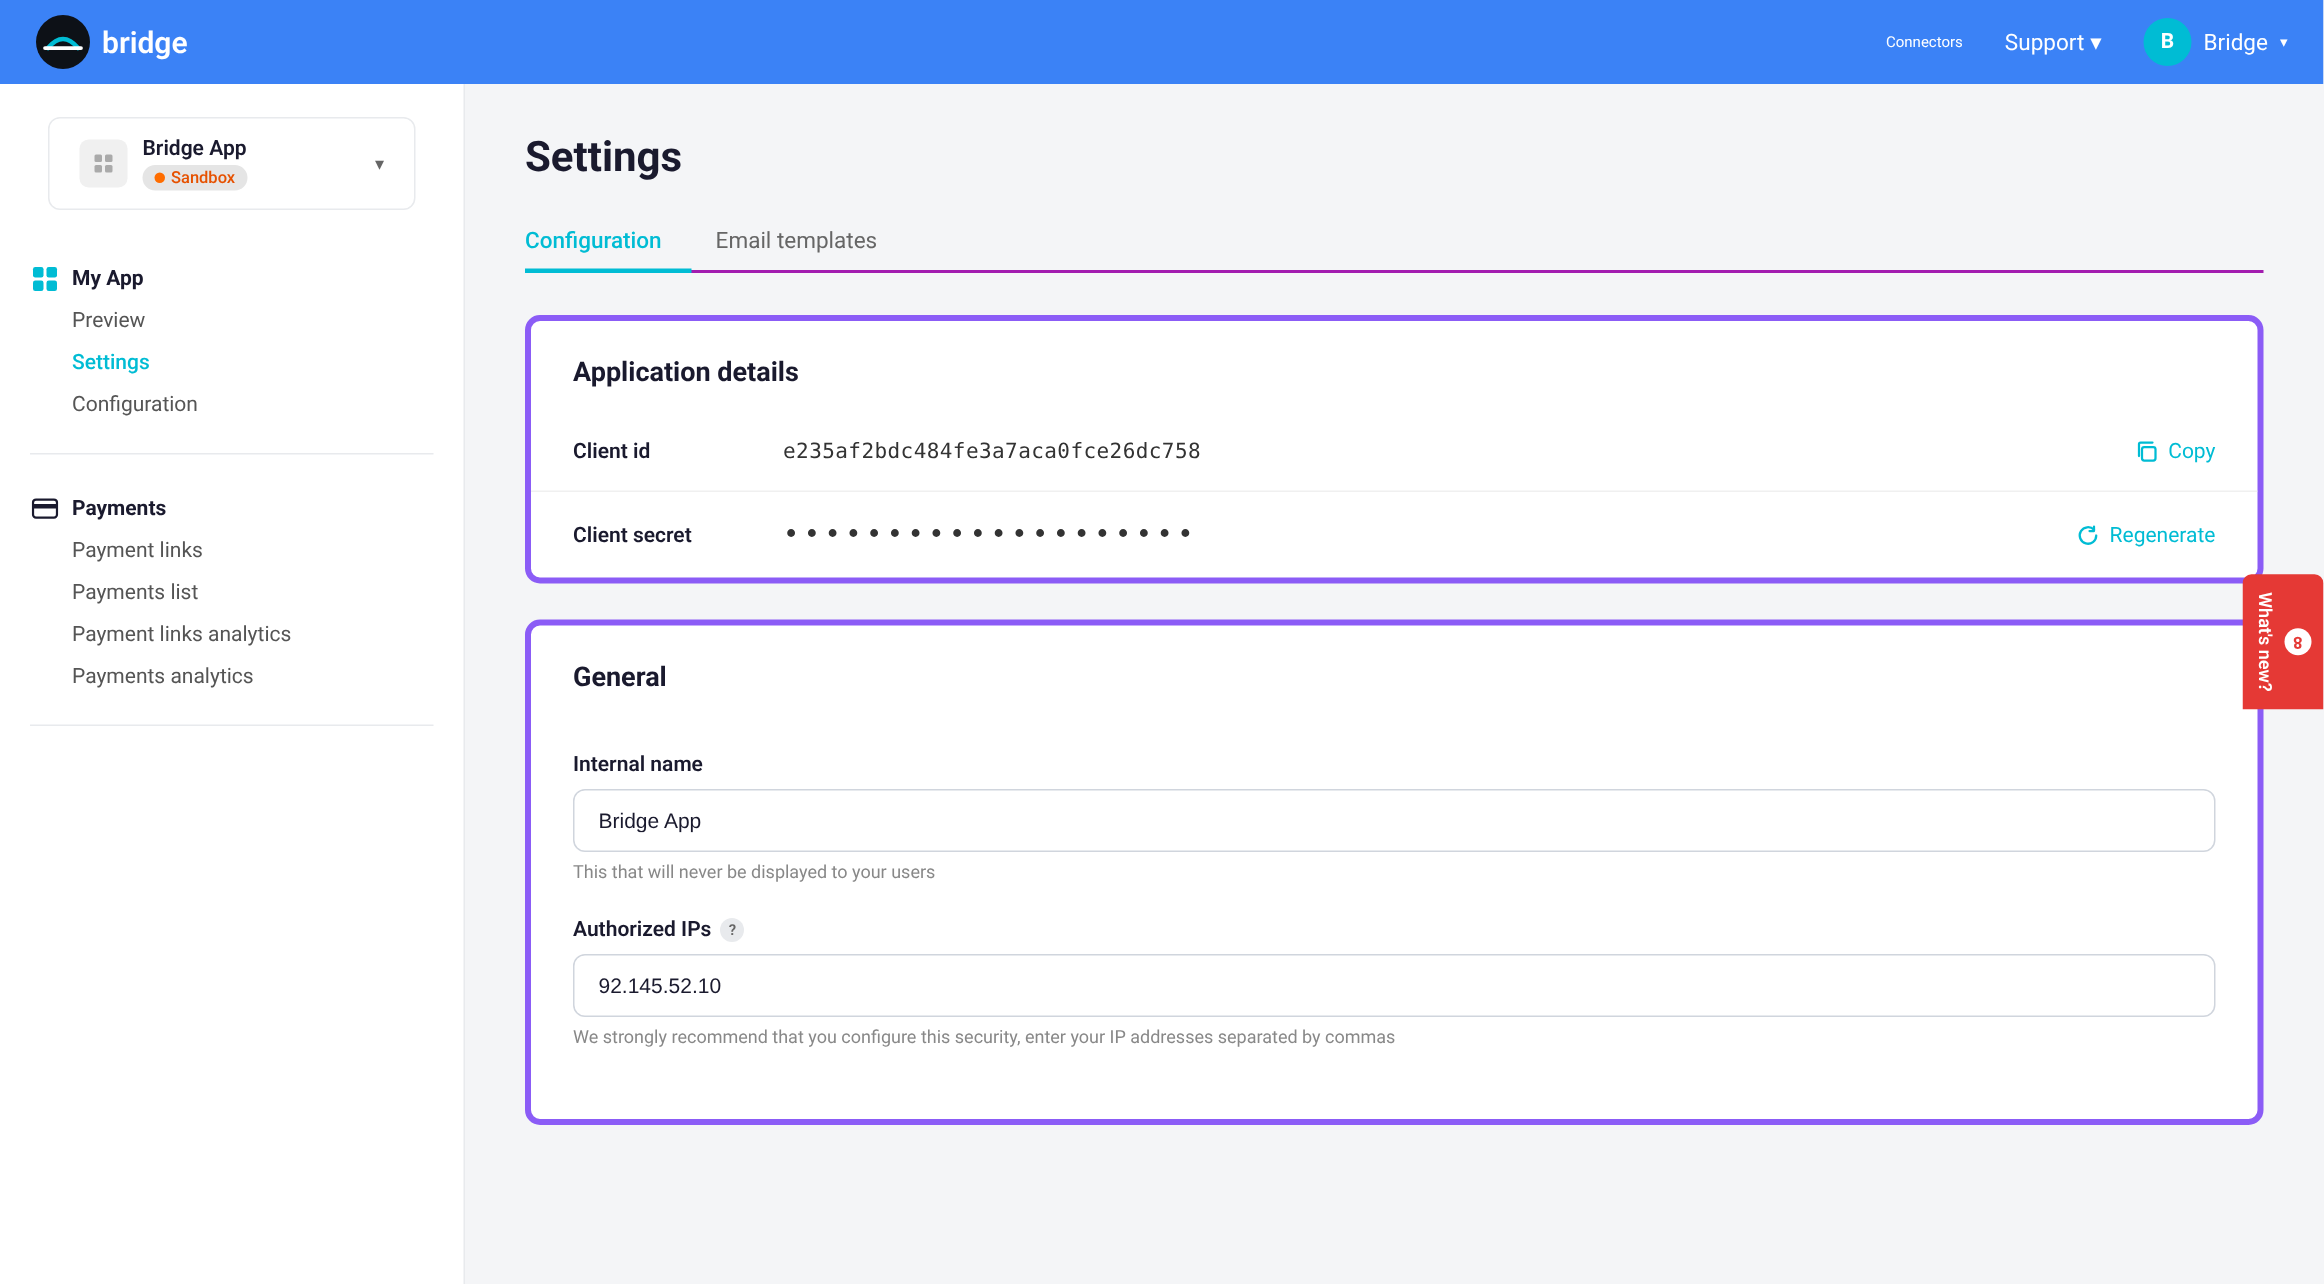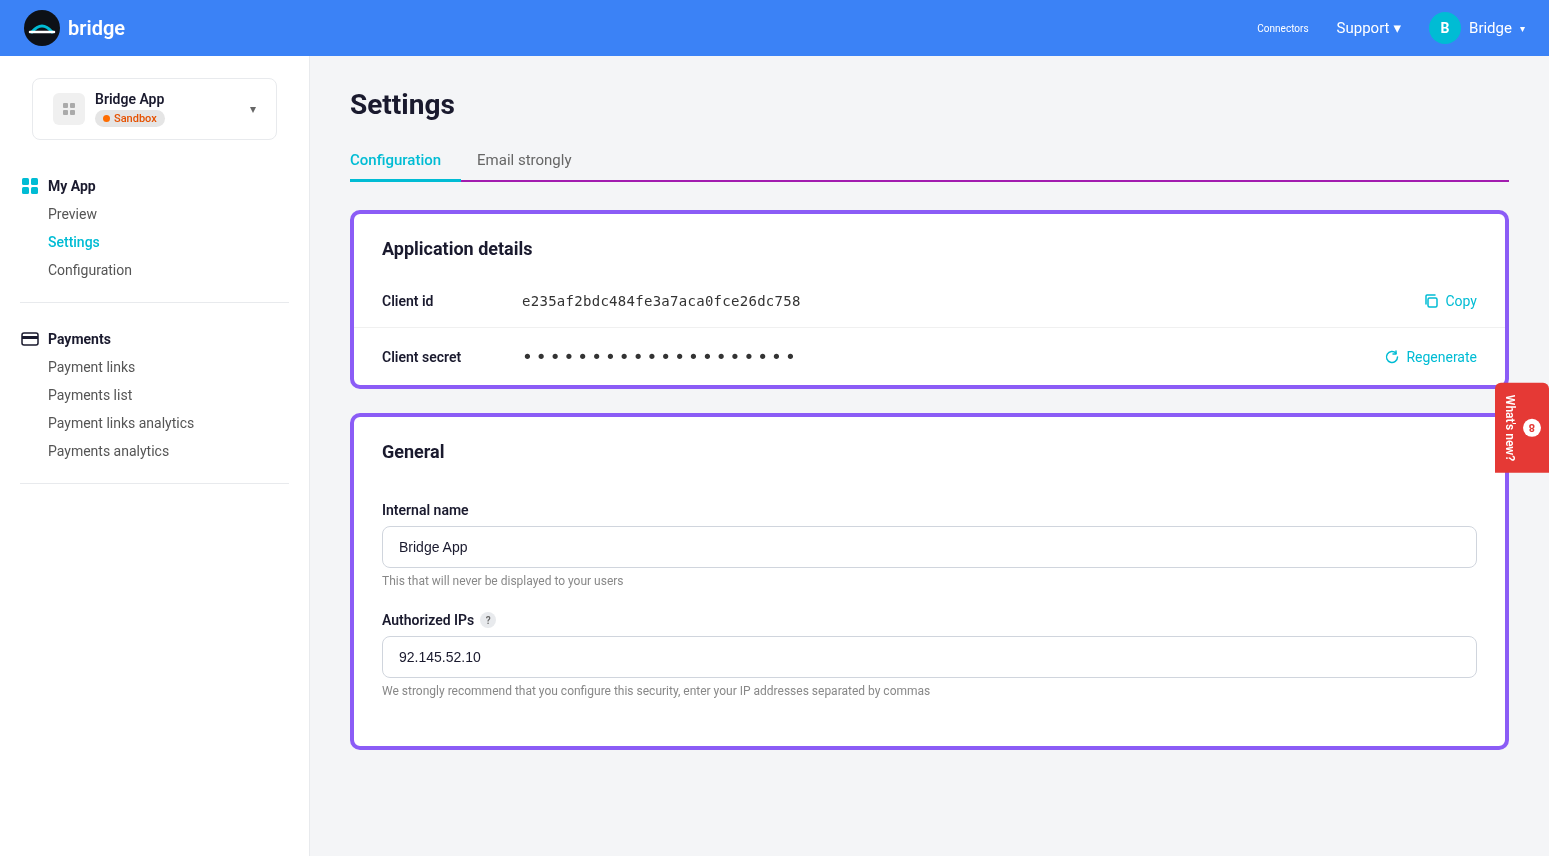--- a/index.html
+++ b/index.html
@@ -440,21 +440,21 @@
 
     <div class="sidebar-divider"></div>
 
   </aside>
 
   <main class="main">
     <h1 class="page-title">Settings</h1>
 
     <div class="tabs">
       <div class="tab active">Configuration</div>
-      <div class="tab">Email strongly</div>
+      <div class="tab">Email templates</div>
     </div>
 
     <div class="card">
       <div class="card-header">Application details</div>
 
       <div class="detail-row">
         <span class="detail-label">Client id</span>
         <span class="detail-value">e235af2bdc484fe3a7aca0fce26dc758</span>
         <div class="detail-action">
           <svg viewBox="0 0 16 16" fill="none" xmlns="http://www.w3.org/2000/svg">

